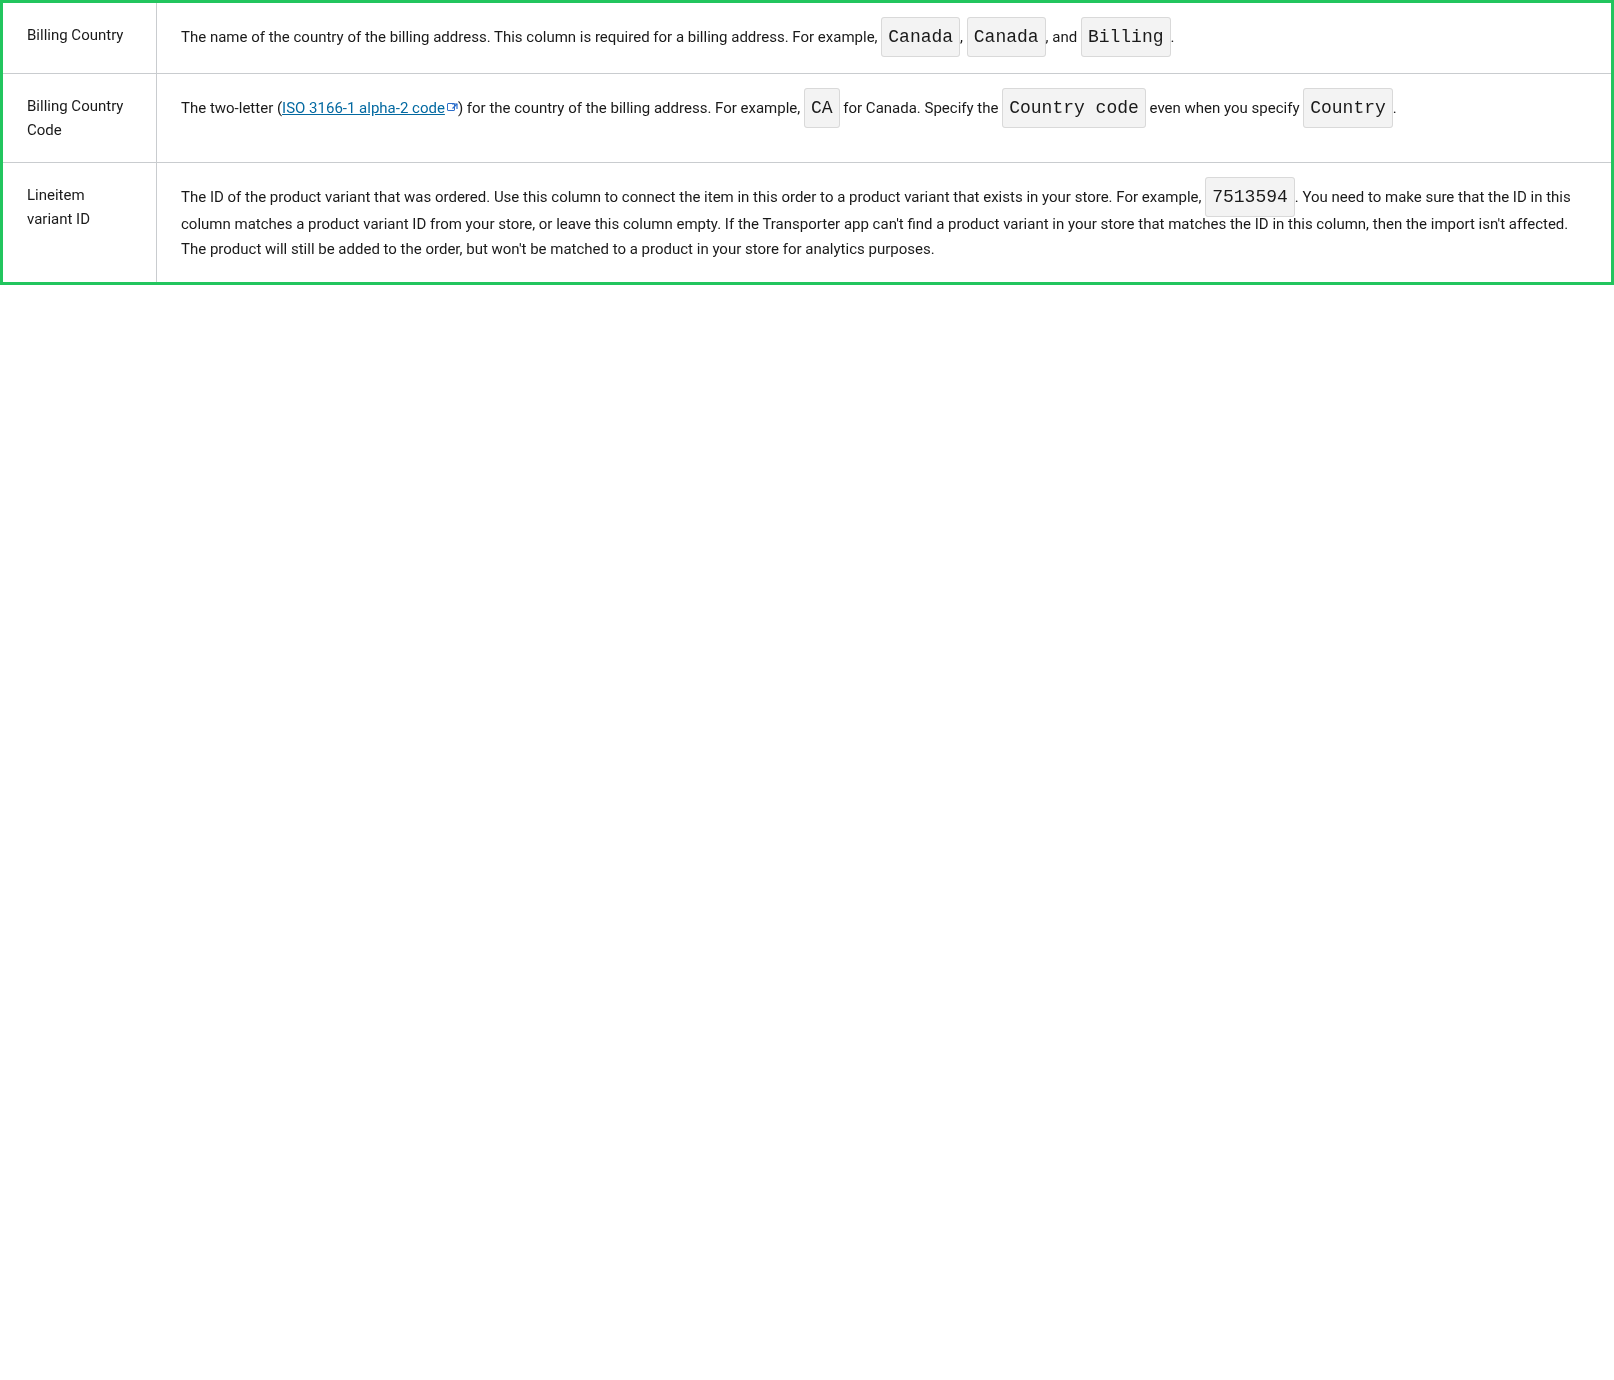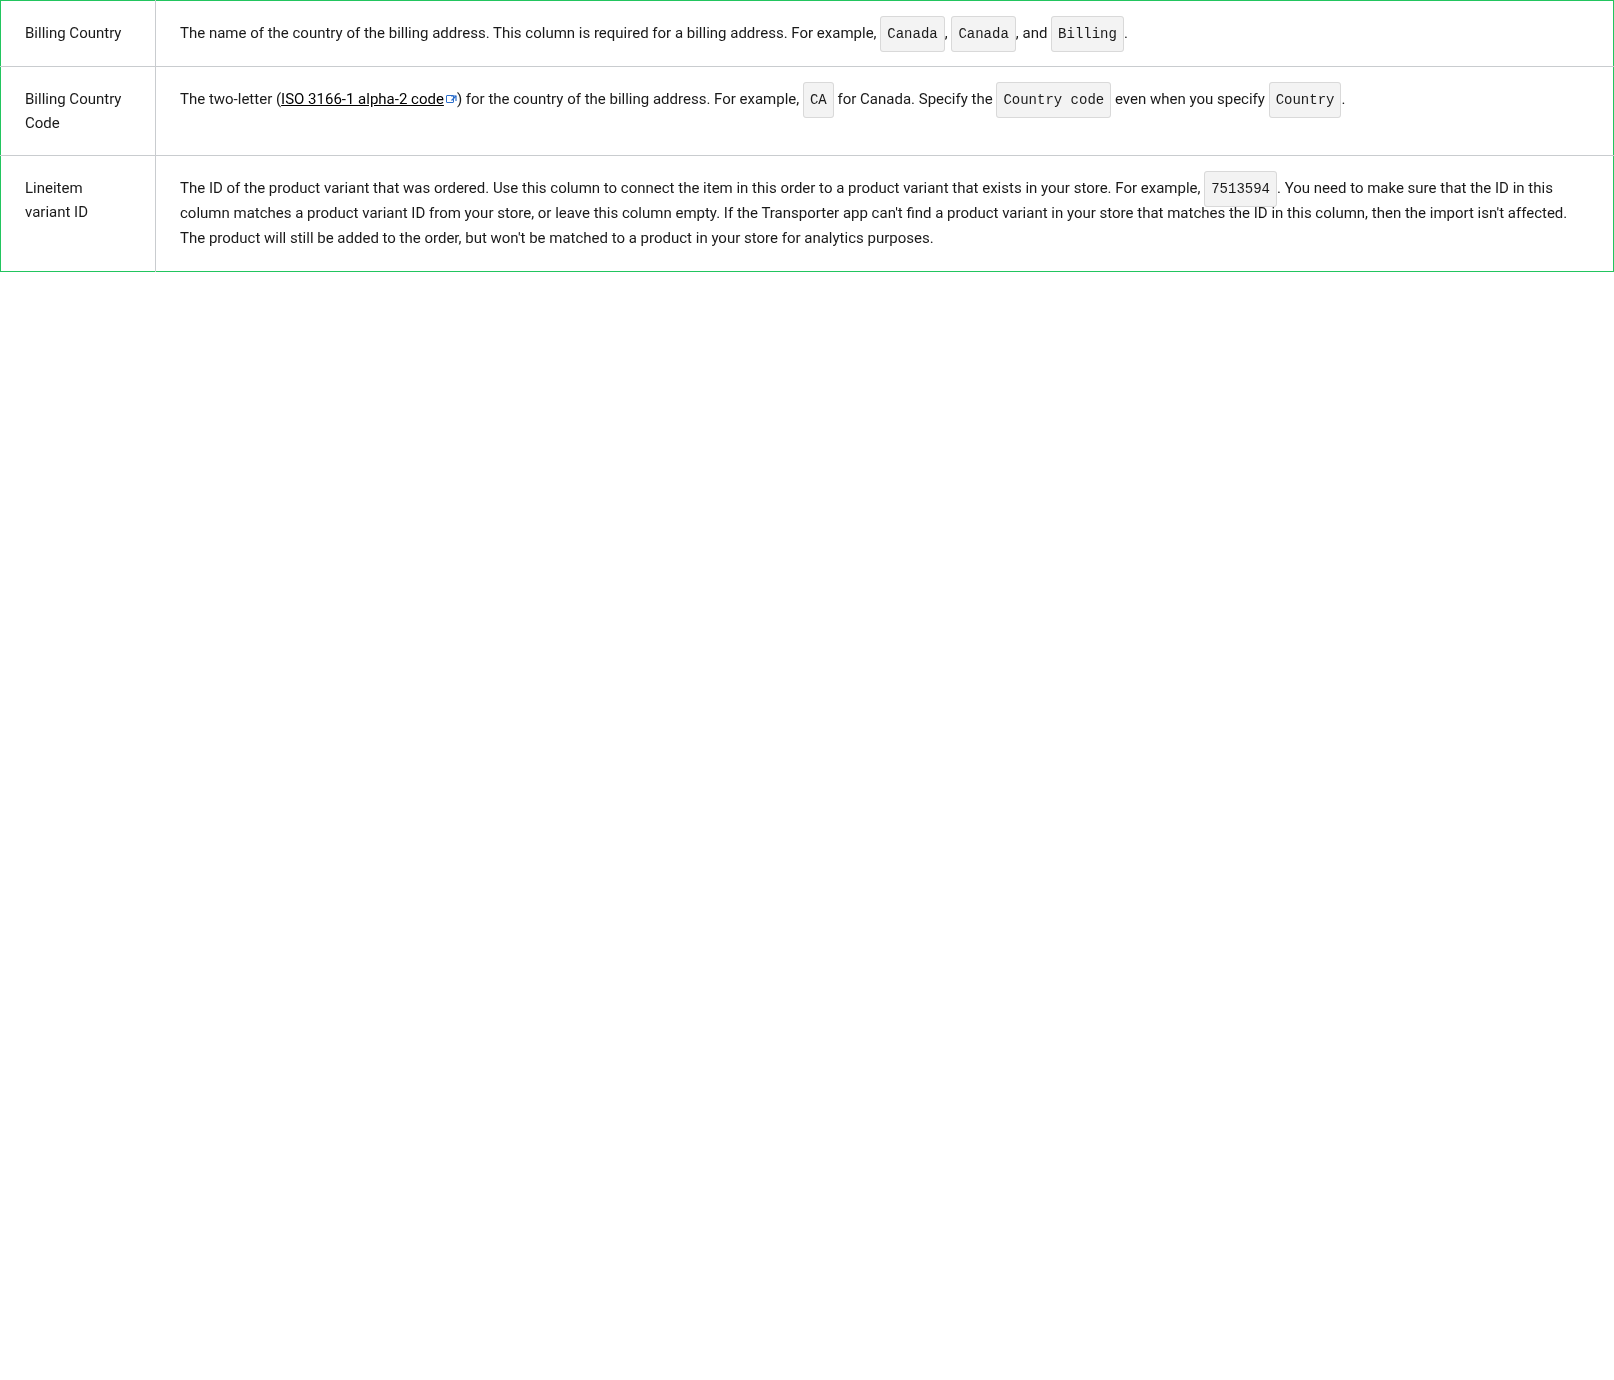--- a/index.html
+++ b/index.html
@@ -13,21 +13,21 @@
       font-size: 16px;
       line-height: 1.6;
       color: #1a1a1a;
       background: #ffffff;
       padding: 0;
     }
 
     table {
       width: 100%;
       border-collapse: collapse;
-      border: 1px solid #22c55e;
+      border: 3px solid #22c55e;
     }
 
     tr {
       border-bottom: 1px solid #c9cccf;
     }
 
     tr:last-child {
       border-bottom: none;
     }
 
@@ -50,30 +50,30 @@
     }
 
     .col-desc {
       font-size: 15px;
       color: #1a1a1a;
       line-height: 1.65;
     }
 
     code {
       font-family: 'SFMono-Regular', Consolas, 'Liberation Mono', Menlo, monospace;
-      font-size: 14px;
+      font-size: 18px;
       background-color: #f3f3f3;
       border: 1px solid #d9d9d9;
       border-radius: 3px;
       padding: 9px 6px;
       color: #1a1a1a;
     }
 
     a {
-      color: #000000;
+      color: #0369a1;
       text-decoration: underline;
     }
   </style>
 </head>
 <body>
 
 <table id="main-table">
   <tbody id="table-body">
   <tr>
         <td class="col-name">Billing Country</td>

